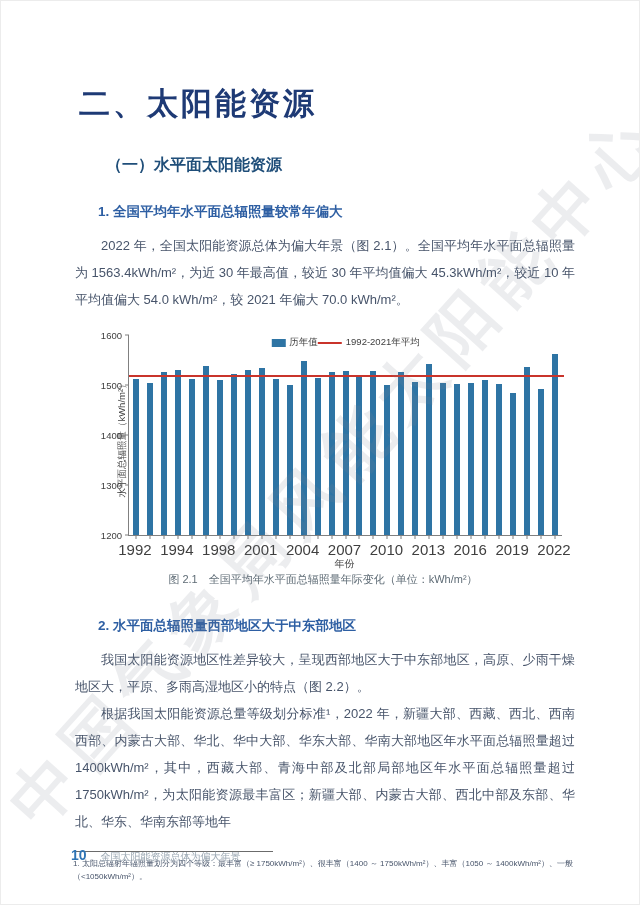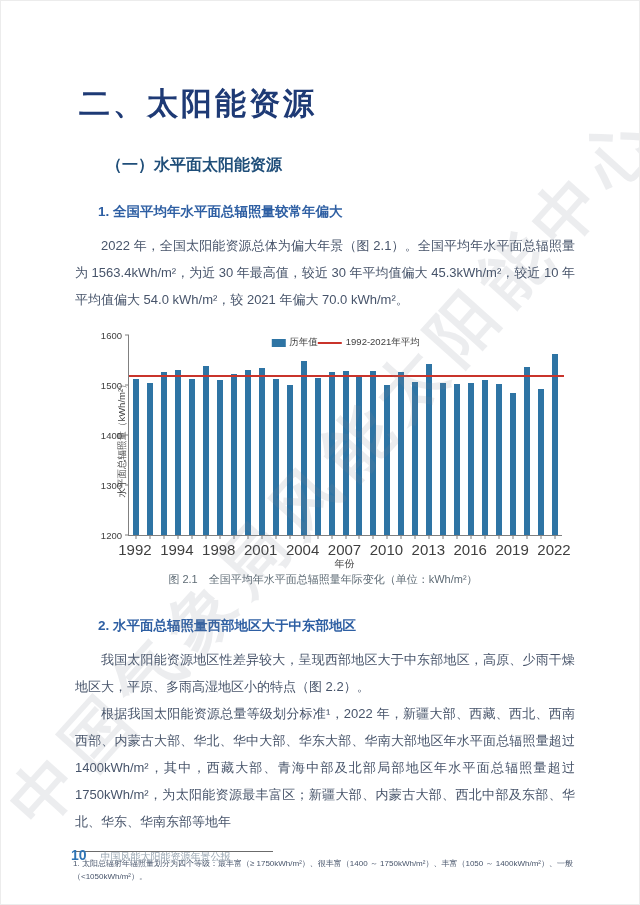--- a/index.html
+++ b/index.html
@@ -195,16 +195,16 @@
     <p class="para">我国太阳能资源地区性差异较大，呈现西部地区大于中东部地区，高原、少雨干燥地区大，平原、多雨高湿地区小的特点（图 2.2）。</p>
     <p class="para tight">根据我国太阳能资源总量等级划分标准¹，2022 年，新疆大部、西藏、西北、西南西部、内蒙古大部、华北、华中大部、华东大部、华南大部地区年水平面总辐照量超过 1400kWh/m²，其中，西藏大部、青海中部及北部局部地区年水平面总辐照量超过 1750kWh/m²，为太阳能资源最丰富区；新疆大部、内蒙古大部、西北中部及东部、华北、华东、华南东部等地年</p>
 
     <div class="footnote-sep"></div>
     <div class="footnote">1. 太阳总辐射年辐照量划分为四个等级：最丰富（≥ 1750kWh/m²）、很丰富（1400 ～ 1750kWh/m²）、丰富（1050 ～ 1400kWh/m²）、一般（&lt;1050kWh/m²）。</div>
 
   </div>
 
   <div class="footer">
     <span class="pagenum">10</span>
-    <span class="booklet">中国风能太阳能资源年景公报</span>
+    <span class="booklet">全国太阳能资源总体为偏大年景</span>
   </div>
 
 </div>
 
 </body></html>

